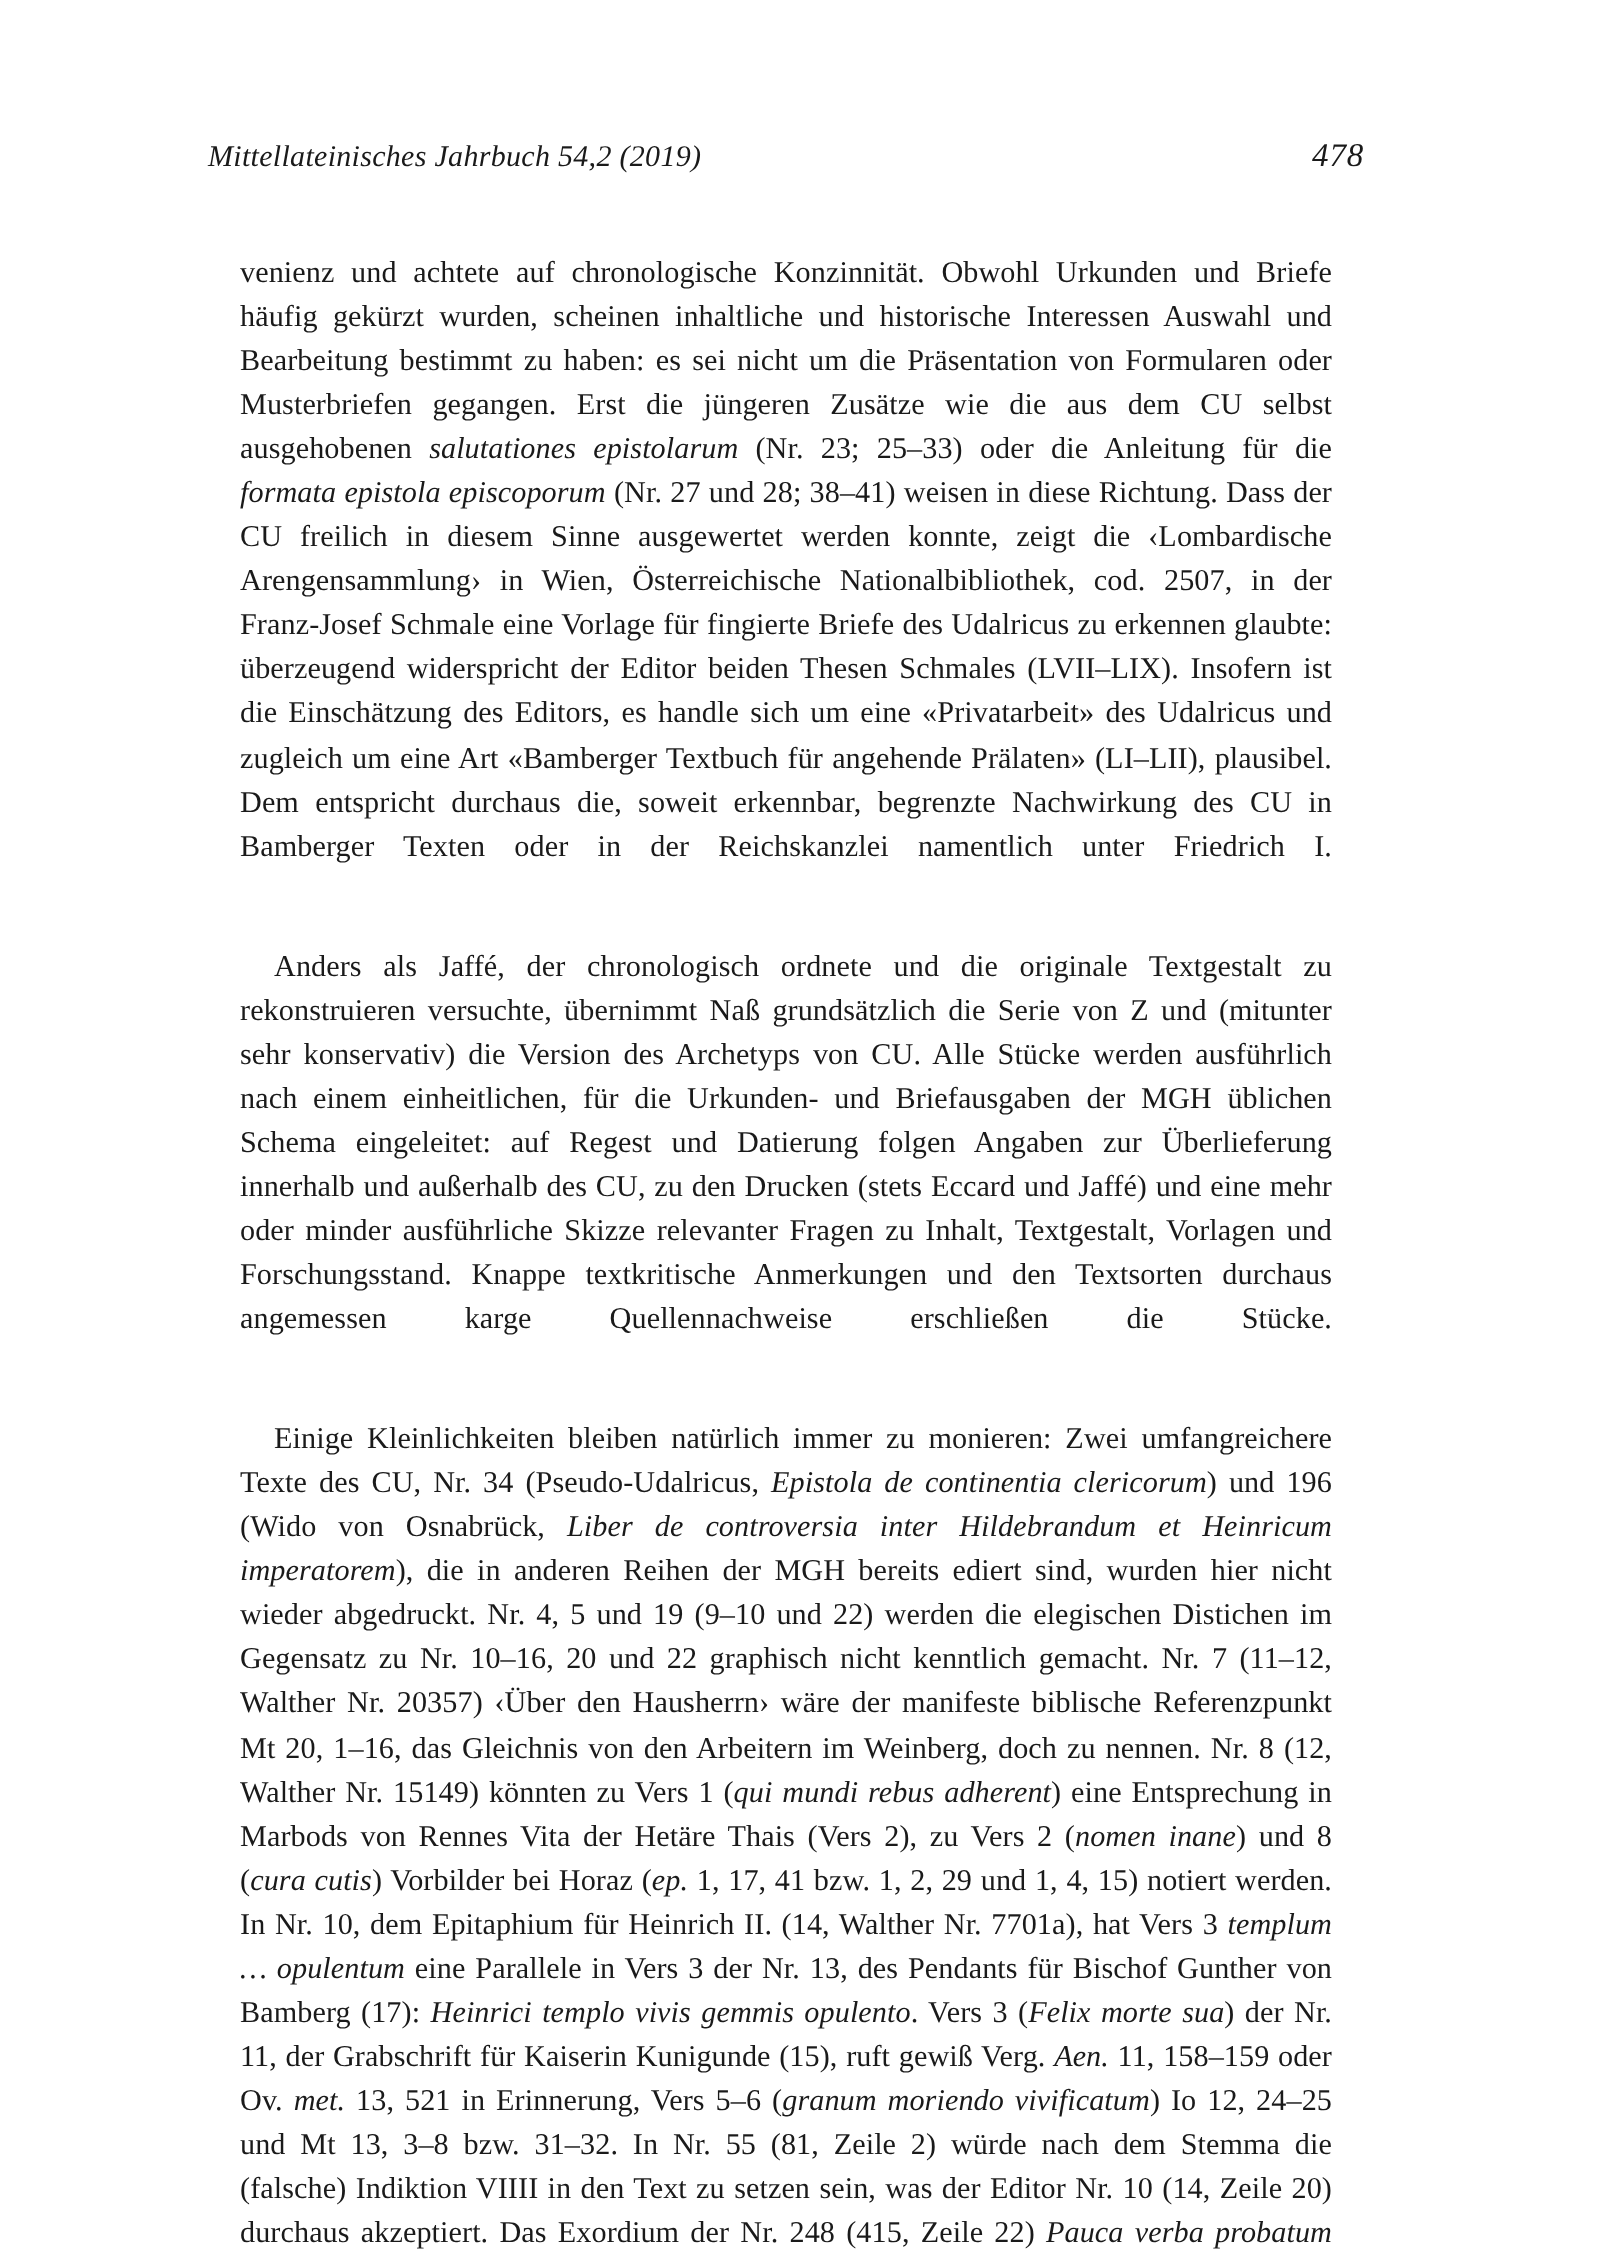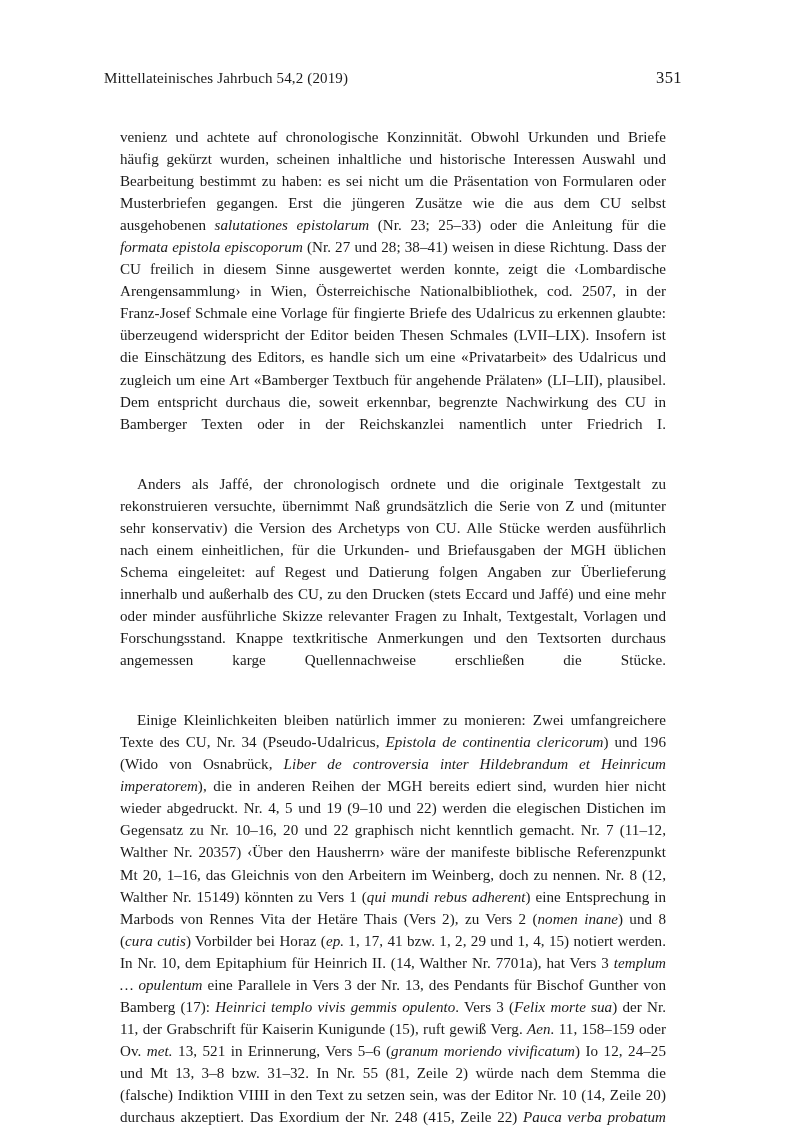--- a/index.html
+++ b/index.html
@@ -27,20 +27,21 @@
     position: absolute;
     left: 104px;
     top: 68px;
     width: 578px;
     display: flex;
     justify-content: space-between;
     align-items: baseline;
     font-size: 15px;
     letter-spacing: 0.15px;
     color: #1a1a1a;
+    font-style: italic;
   }
   .running-head .rh-title {
     white-space: nowrap;
   }
   .running-head .rh-folio {
     font-size: 16.5px;
     letter-spacing: 0.4px;
   }
 
   
@@ -76,21 +77,21 @@
     font-style: italic;
   }
 </style>
 </head>
 <body>
 
 <div class="page">
 
   <div class="running-head">
     <span class="rh-title">Mittellateinisches Jahrbuch 54,2 (2019)</span>
-    <span class="rh-folio">351</span>
+    <span class="rh-folio">478</span>
   </div>
 
   <div class="textblock">
 
   <p class="para"><span>venienz und achtete auf chronologische Konzinnität. Obwohl Urkunden und Briefe häufig gekürzt wurden, scheinen inhaltliche und historische Interessen Auswahl und Bearbeitung bestimmt zu haben: es sei nicht um die Präsentation von Formularen oder Musterbriefen gegangen. Erst die jüngeren Zusätze wie die aus dem CU selbst ausgehobenen </span><i>salutationes epistolarum</i><span> (Nr. 23; 25–33) oder die Anleitung für die </span><i>formata epistola episcoporum</i><span> (Nr. 27 und 28; 38–41) weisen in diese Richtung. Dass der CU freilich in diesem Sinne ausgewertet werden konnte, zeigt die ‹Lombardische Arengensammlung› in Wien, Österreichische Nationalbibliothek, cod. 2507, in der Franz-Josef Schmale eine Vorlage für fingierte Briefe des Udalricus zu erkennen glaubte: überzeugend widerspricht der Editor beiden Thesen Schmales (LVII–LIX). Insofern ist die Einschätzung des Editors, es handle sich um eine «Privatarbeit» des Udalricus und zugleich um eine Art «Bamberger Textbuch für angehende Prälaten» (LI–LII), plausibel. Dem entspricht durchaus die, soweit erkennbar, begrenzte Nachwirkung des CU in Bamberger Texten oder in der Reichskanzlei namentlich unter Friedrich I.</span></p>
       <p class="para indent"><span>Anders als Jaffé, der chronologisch ordnete und die originale Textgestalt zu rekonstruieren versuchte, übernimmt Naß grundsätzlich die Serie von Z und (mitunter sehr konservativ) die Version des Archetyps von CU. Alle Stücke werden ausführlich nach einem einheitlichen, für die Urkunden- und Briefausgaben der MGH üblichen Schema eingeleitet: auf Regest und Datierung folgen Angaben zur Überlieferung innerhalb und außerhalb des CU, zu den Drucken (stets Eccard und Jaffé) und eine mehr oder minder ausführliche Skizze relevanter Fragen zu Inhalt, Textgestalt, Vorlagen und Forschungsstand. Knappe textkritische Anmerkungen und den Textsorten durchaus angemessen karge Quellennachweise erschließen die Stücke.</span></p>
       <p class="para indent"><span>Einige Kleinlichkeiten bleiben natürlich immer zu monieren: Zwei umfangreichere Texte des CU, Nr. 34 (Pseudo-Udalricus, </span><i>Epistola de continentia clericorum</i><span>) und 196 (Wido von Osnabrück, </span><i>Liber de controversia inter Hildebrandum et Heinricum imperatorem</i><span>), die in anderen Reihen der MGH bereits ediert sind, wurden hier nicht wieder abgedruckt. Nr. 4, 5 und 19 (9–10 und 22) werden die elegischen Distichen im Gegensatz zu Nr. 10–16, 20 und 22 graphisch nicht kenntlich gemacht. Nr. 7 (11–12, Walther Nr. 20357) ‹Über den Hausherrn› wäre der manifeste biblische Referenzpunkt Mt 20, 1–16, das Gleichnis von den Arbeitern im Weinberg, doch zu nennen. Nr. 8 (12, Walther Nr. 15149) könnten zu Vers 1 (</span><i>qui mundi rebus adherent</i><span>) eine Entsprechung in Marbods von Rennes Vita der Hetäre Thais (Vers 2), zu Vers 2 (</span><i>nomen inane</i><span>) und 8 (</span><i>cura cutis</i><span>) Vorbilder bei Horaz (</span><i>ep.</i><span> 1, 17, 41 bzw. 1, 2, 29 und 1, 4, 15) notiert werden. In Nr. 10, dem Epitaphium für Heinrich II. (14, Walther Nr. 7701a), hat Vers 3 </span><i>templum … opulentum</i><span> eine Parallele in Vers 3 der Nr. 13, des Pendants für Bischof Gunther von Bamberg (17): </span><i>Heinrici templo vivis gemmis opulento</i><span>. Vers 3 (</span><i>Felix morte sua</i><span>) der Nr. 11, der Grabschrift für Kaiserin Kunigunde (15), ruft gewiß Verg. </span><i>Aen.</i><span> 11, 158–159 oder Ov. </span><i>met.</i><span> 13, 521 in Erinnerung, Vers 5–6 (</span><i>granum moriendo vivificatum</i><span>) Io 12, 24–25 und Mt 13, 3–8 bzw. 31–32. In Nr. 55 (81, Zeile 2) würde nach dem Stemma die (falsche) Indiktion VIIII in den Text zu setzen sein, was der Editor Nr. 10 (14, Zeile 20) durchaus akzeptiert. Das Exordium der Nr. 248 (415, Zeile 22) </span><i>Pauca verba probatum sufficiunt ad ami-</i></p>
     </div>
 
 </div>

